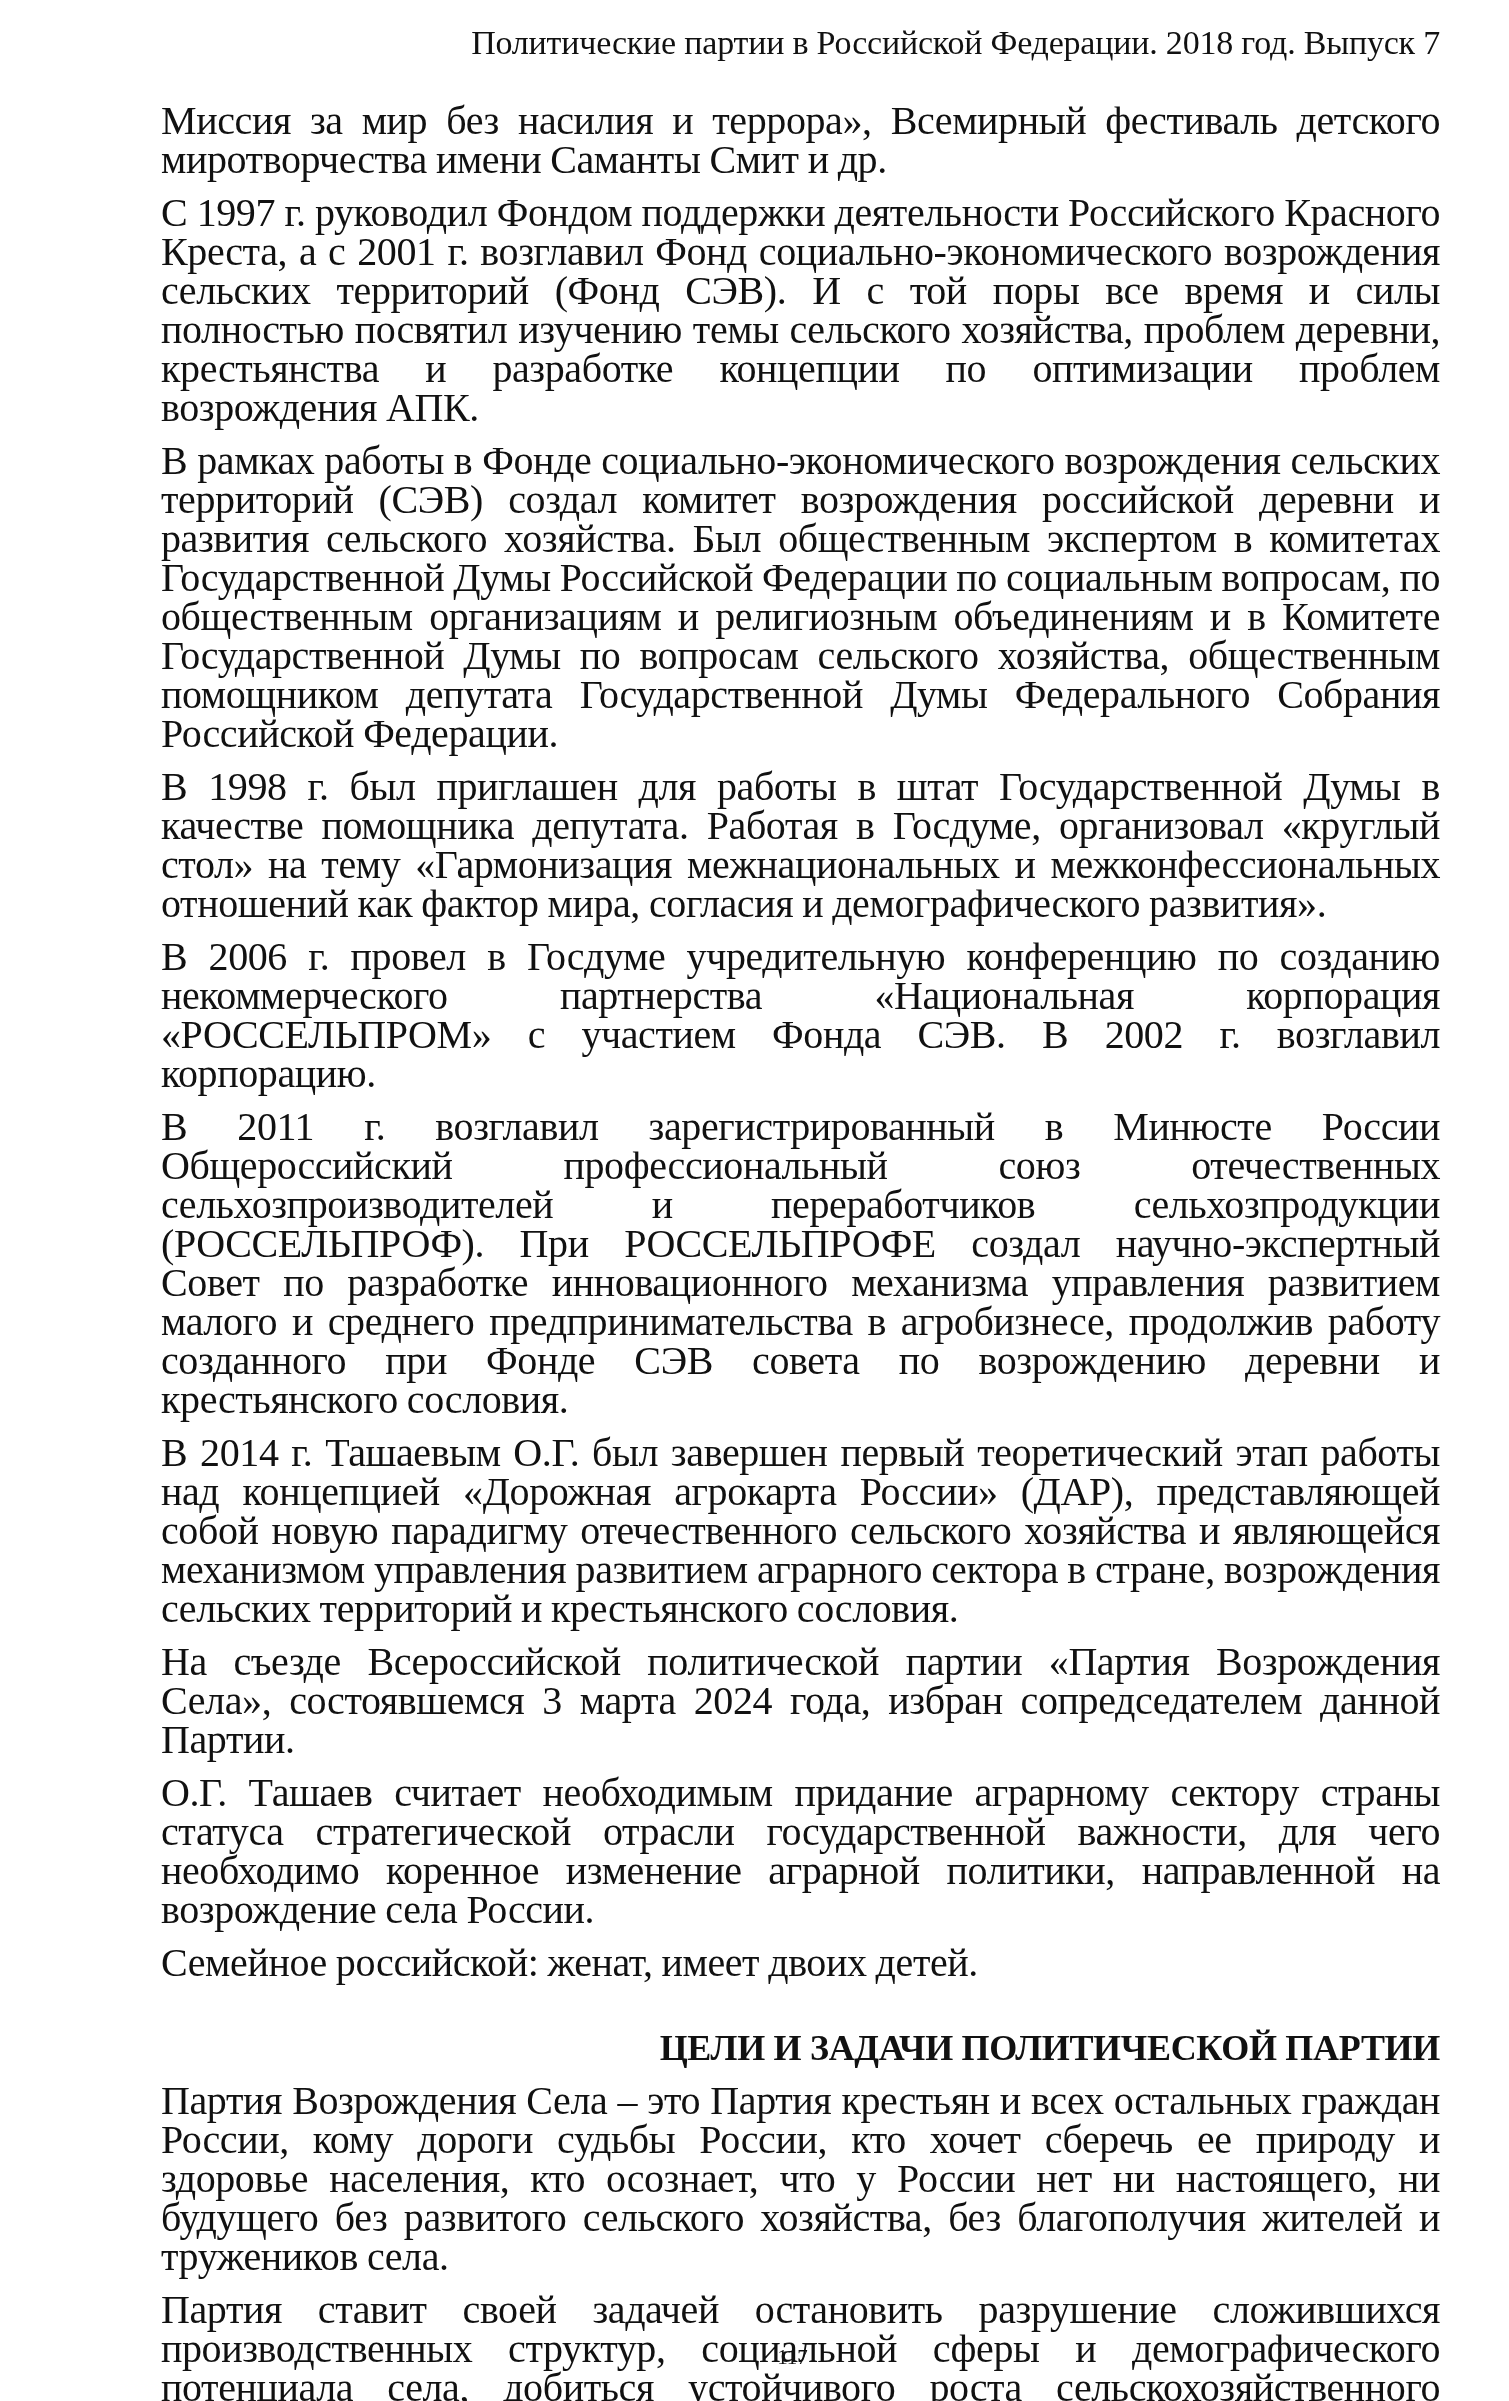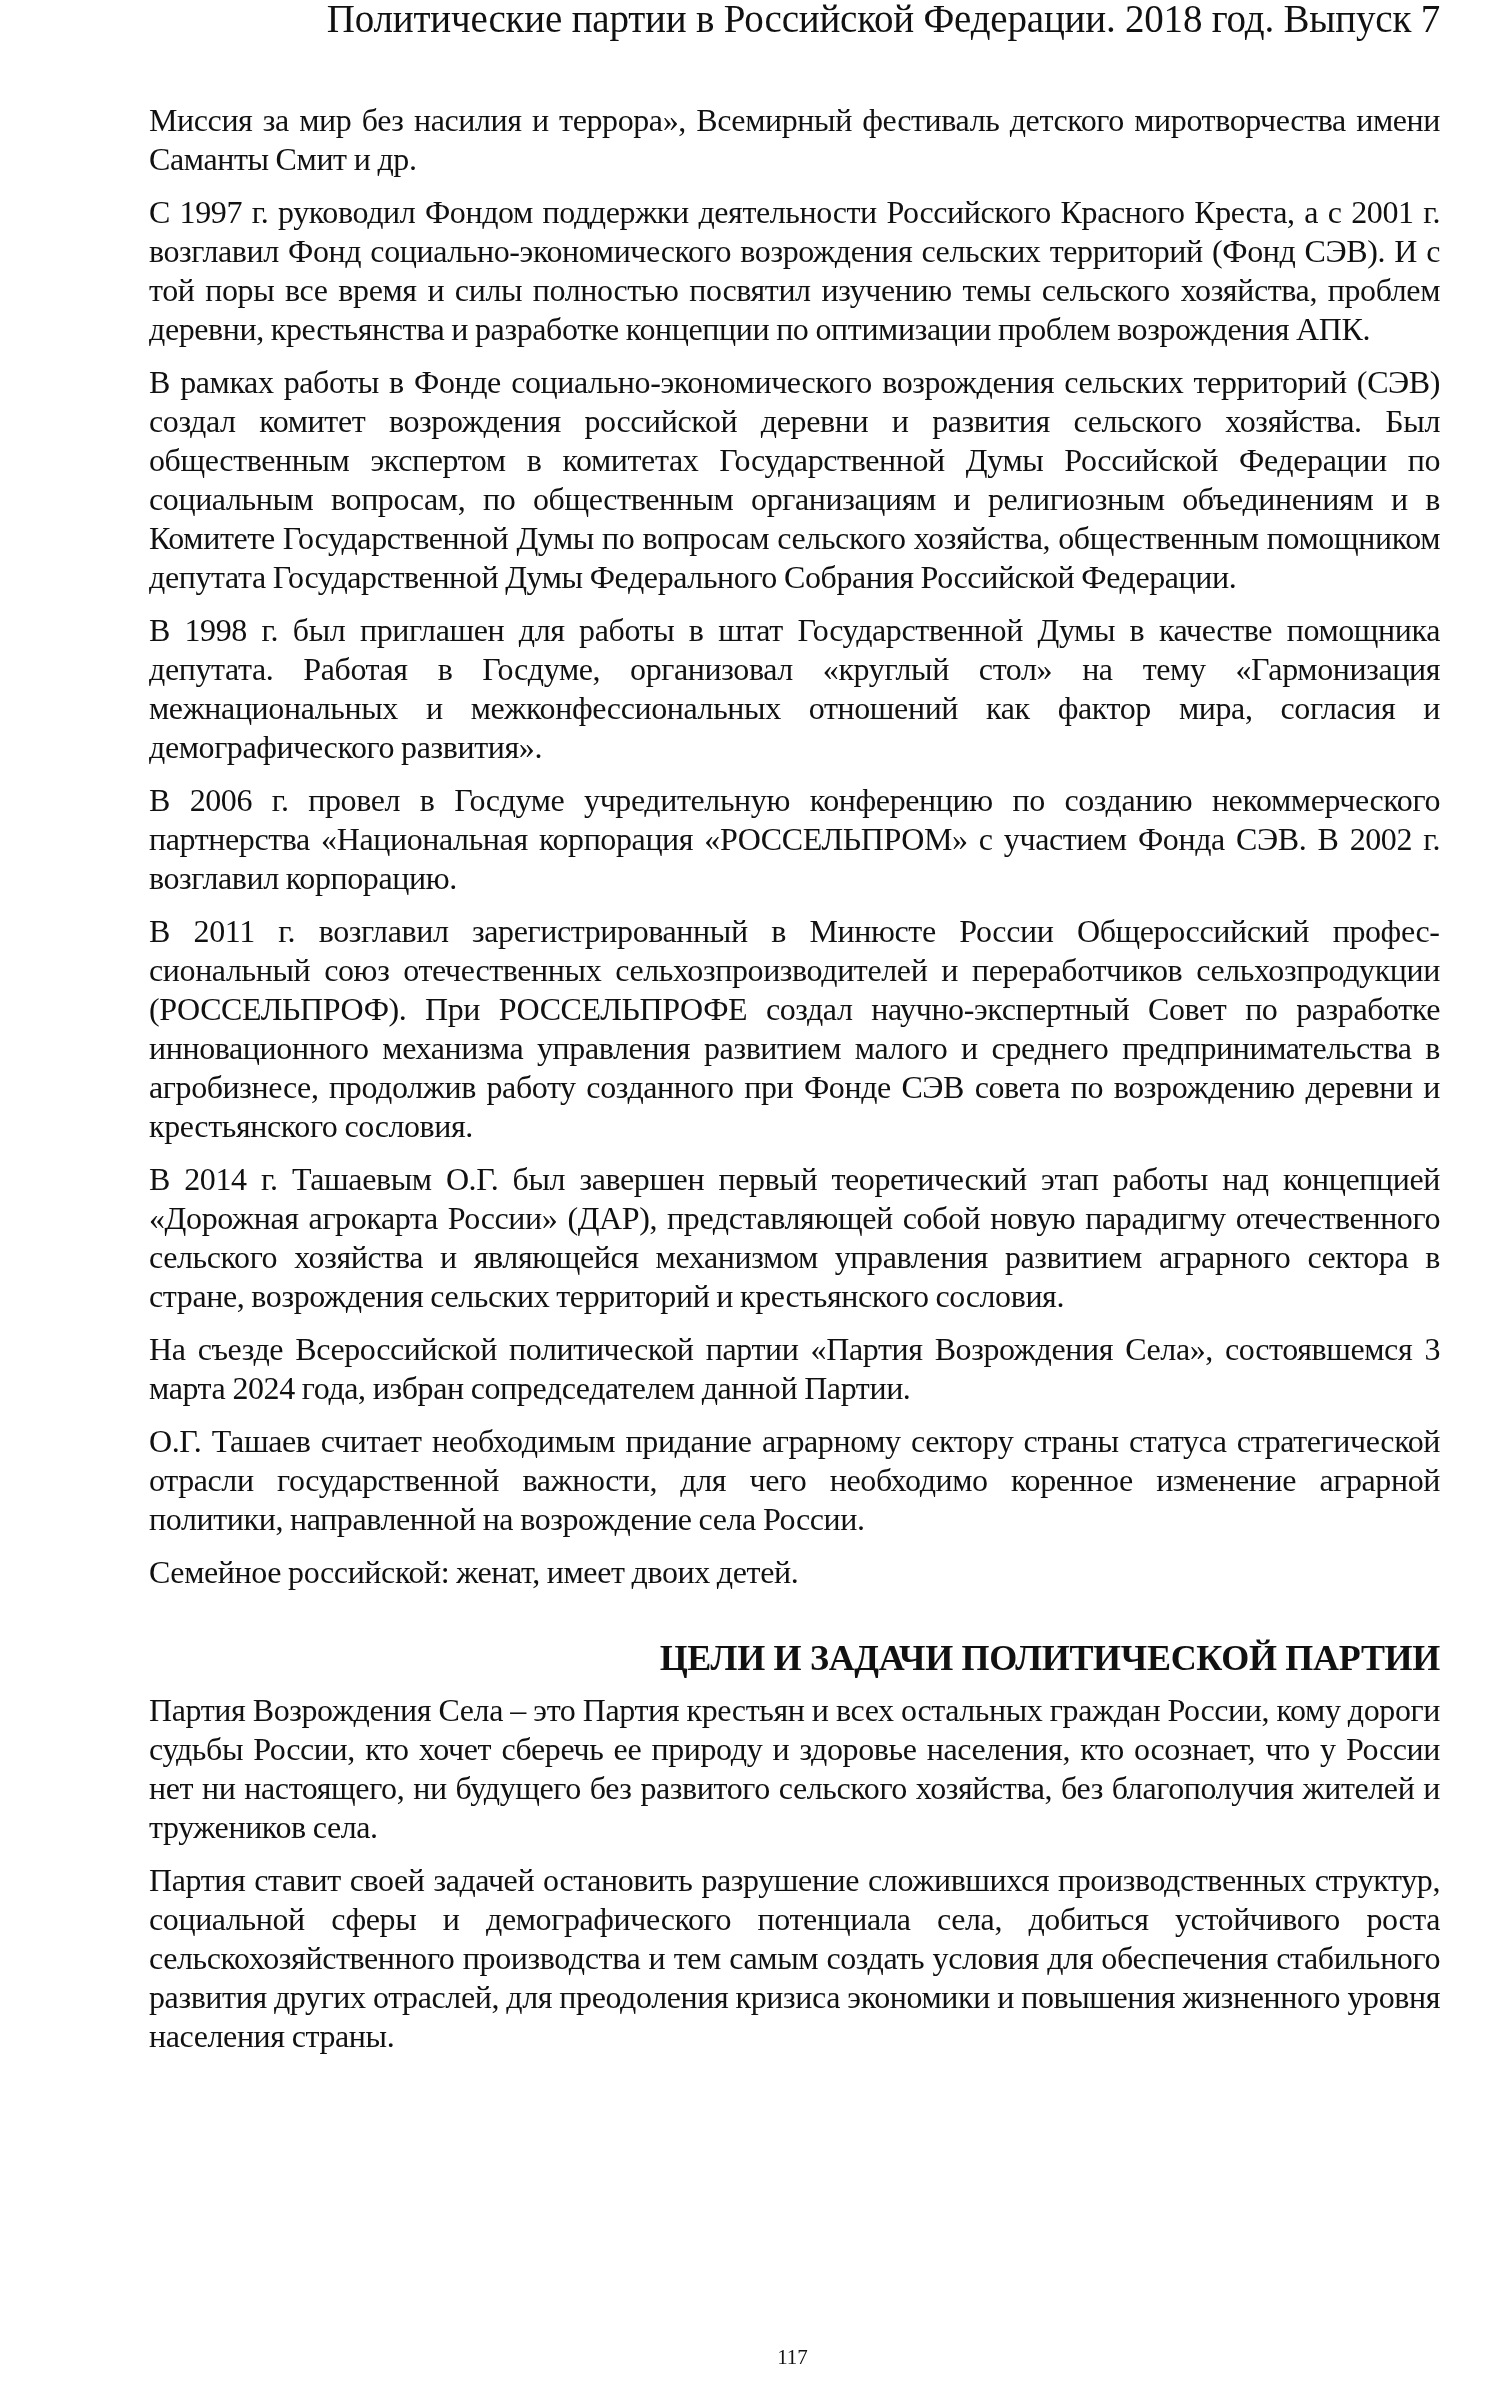--- a/index.html
+++ b/index.html
@@ -13,39 +13,39 @@
   }
   .page {
     position: absolute;
     left: 145px;
     top: 0;
     width: 1295px;
     height: 2401px;
   }
   .running-header {
     position: absolute;
-    top: 0;
+    top: 24px;
     right: 0;
-    font-size: 39px;
+    font-size: 34px;
     letter-spacing: -0.2px;
     line-height: 38px;
     white-space: nowrap;
   }
   .body {
     position: absolute;
     top: 101px;
     left: 0;
     width: 1295px;
   }
   .p {
-    font-size: 32px;
+    font-size: 40px;
     line-height: 39px;
     text-align: justify;
     text-align-last: left;
-    margin: 0 0 14px 4px;
+    margin: 0 0 14px 16px;
     hyphens: manual;
     letter-spacing: -0.4px;
     word-spacing: -0.6px;
   }
   .section-heading {
     font-size: 36px;
     font-weight: bold;
     text-align: right;
     margin: 44px 0 11.3px 0;
     line-height: 44px;

